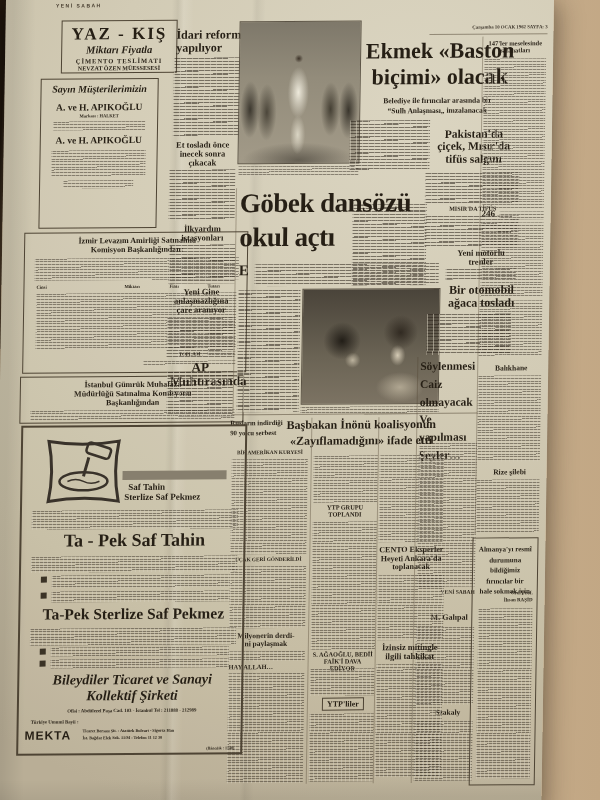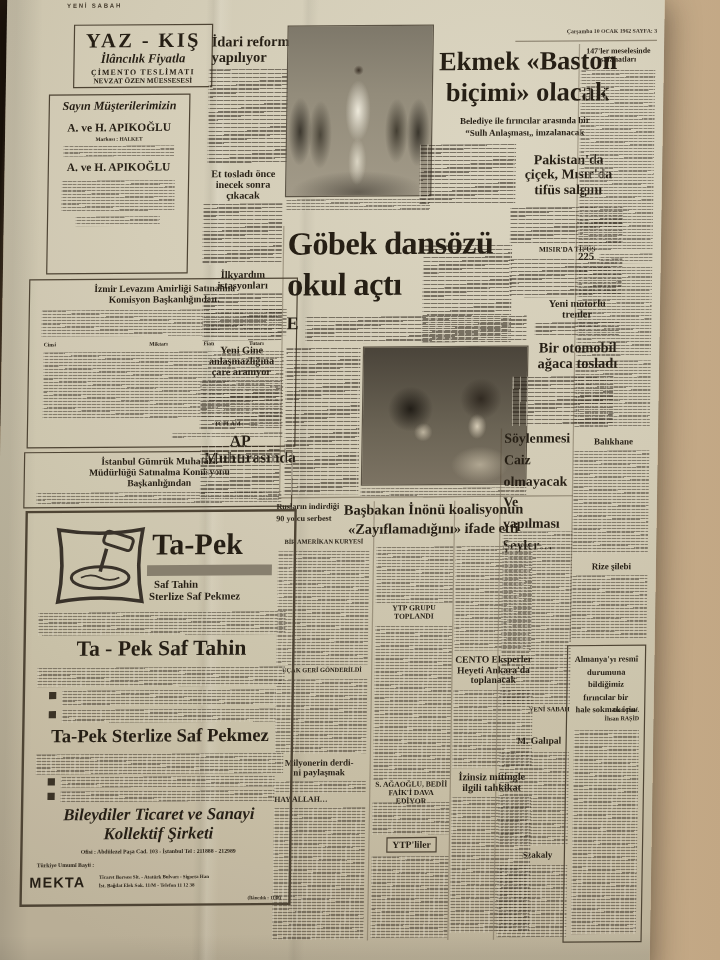--- a/index.html
+++ b/index.html
@@ -57,21 +57,21 @@
  <div class="sheet">
   <div class="paper"></div>
 
   <div class="abs h sans" style="left:56px;top:4px;width:80px;height:8px;font-size:5px;letter-spacing:1.5px;color:#43392b">YENİ SABAH</div>
   <div class="abs h r" style="left:430px;top:28px;width:118px;height:8px;font-size:4.8px;color:#3c342a">Çarşamba 10 OCAK 1962 SAYFA: 3</div>
   <div class="abs hr" style="left:430px;top:37px;width:118px"></div>
 
   <div class="abs box" style="left:62px;top:21px;width:116px;height:53px;display:flex;flex-direction:column;align-items:center;padding:3px 4px;gap:1px">
     <div class="tx f" style="width:84px;height:4px"></div>
     <div class="h" style="font-size:17px;letter-spacing:2px">YAZ - KIŞ</div>
-    <div class="h i" style="font-size:10.5px">İlâncılık Fiyatla</div>
+    <div class="h i" style="font-size:10.5px">Miktarı Fiyatla</div>
     <div class="h" style="font-size:6.5px;letter-spacing:1px">ÇİMENTO TESLİMATI</div>
     <div class="h" style="font-size:6px">NEVZAT ÖZEN MÜESSESESİ</div>
     <div class="tx f" style="width:100px;height:5px"></div>
   </div>
 
   <div class="abs box" style="left:42px;top:79px;width:118px;height:150px;display:flex;flex-direction:column;align-items:center;padding:5px 5px;gap:2px">
     <div class="h i" style="font-size:10px">Sayın Müşterilerimizin</div>
     <div class="h" style="font-size:9.5px;margin-top:5px">A. ve H. APIKOĞLU</div>
     <div class="h" style="font-size:4.5px">Markası : HALKET</div>
     <div class="tx f" style="width:92px;height:9px"></div>
@@ -148,21 +148,21 @@
   </div>
   <div class="abs tx" style="left:428px;top:176px;width:94px;height:31px"></div>
   <div class="abs h c" style="left:436px;top:209px;width:80px;font-size:6px">MISIR'DA TİFÜS</div>
   <div class="abs tx" style="left:428px;top:219px;width:94px;height:32px"></div>
 
   <div class="abs h c" style="left:485px;top:43px;width:62px;font-size:6.5px">
     <div>147'ler meselesinde</div>
     <div>safahatları</div>
   </div>
   <div class="abs tx f" style="left:485px;top:62px;width:62px;height:150px"></div>
-  <div class="abs h" style="left:485px;top:213px;font-size:9px">225</div>
+  <div class="abs h" style="left:485px;top:213px;font-size:9px">246</div>
   <div class="abs tx f" style="left:503px;top:215px;width:44px;height:8px"></div>
   <div class="abs tx f" style="left:485px;top:226px;width:62px;height:75px"></div>
   <div class="abs tx f" style="left:484px;top:304px;width:63px;height:56px"></div>
 
   <div class="abs h" style="left:243px;top:189px;width:204px;font-size:27px;line-height:1.25;letter-spacing:-.5px">
     <div>Göbek dansözü</div>
     <div>okul açtı</div>
   </div>
   <div class="abs h" style="left:243px;top:264px;font-size:15px">E</div>
   <div class="abs tx" style="left:259px;top:266px;width:184px;height:22px"></div>
@@ -271,21 +271,20 @@
   <div class="abs vr" style="left:483px;top:40px;height:498px"></div>
 
   <div class="abs box" style="left:28px;top:426px;width:226px;height:330px;border-width:2px">
     <svg class="abs" style="left:20px;top:10px" width="82" height="68" viewBox="0 0 82 68">
       <path d="M6,4 Q41,10 76,4 Q70,34 76,64 Q41,58 6,64 Q12,34 6,4 Z" fill="none" stroke="#39322a" stroke-width="3"></path>
       <ellipse cx="41" cy="44" rx="24" ry="9" fill="none" stroke="#39322a" stroke-width="2.5"></ellipse>
       <path d="M25,44 q8,-4 16,0 q8,4 16,0" fill="none" stroke="#39322a" stroke-width="1.5"></path>
       <rect x="44" y="8" width="24" height="11" rx="3" fill="none" stroke="#39322a" stroke-width="2.5" transform="rotate(18 56 13)"></rect>
       <path d="M46,20 C44,28 42,34 41,39" fill="none" stroke="#39322a" stroke-width="3"></path>
     </svg>
-    <div class="abs h" style="left:104px;top:14px;width:108px;font-size:25px">Ta-Pek</div>
     <div class="abs" style="left:100px;top:44px;width:104px;height:9px;background:#877f6e"></div>
     <div class="abs h" style="left:106px;top:56px;width:90px;font-size:9px">Saf Tahin</div>
     <div class="abs h" style="left:102px;top:66px;width:110px;font-size:9px">Sterlize Saf Pekmez</div>
     <div class="abs tx f" style="left:10px;top:83px;width:206px;height:19px"></div>
     <div class="abs h c" style="left:28px;top:104px;width:170px;font-size:18px">Ta - Pek Saf Tahin</div>
     <div class="abs tx f" style="left:10px;top:129px;width:206px;height:16px"></div>
     <div class="abs sq" style="left:20px;top:149px"></div>
     <div class="abs tx f" style="left:31px;top:148px;width:178px;height:13px"></div>
     <div class="abs sq" style="left:20px;top:165px"></div>
     <div class="abs tx f" style="left:31px;top:164px;width:178px;height:11px"></div>

